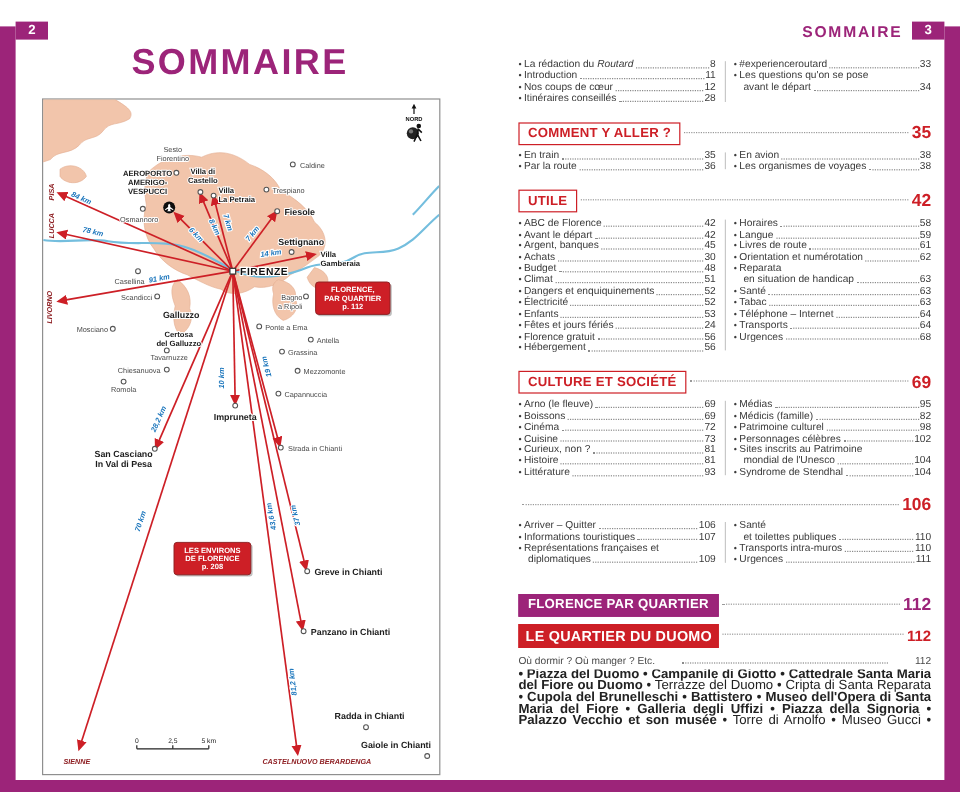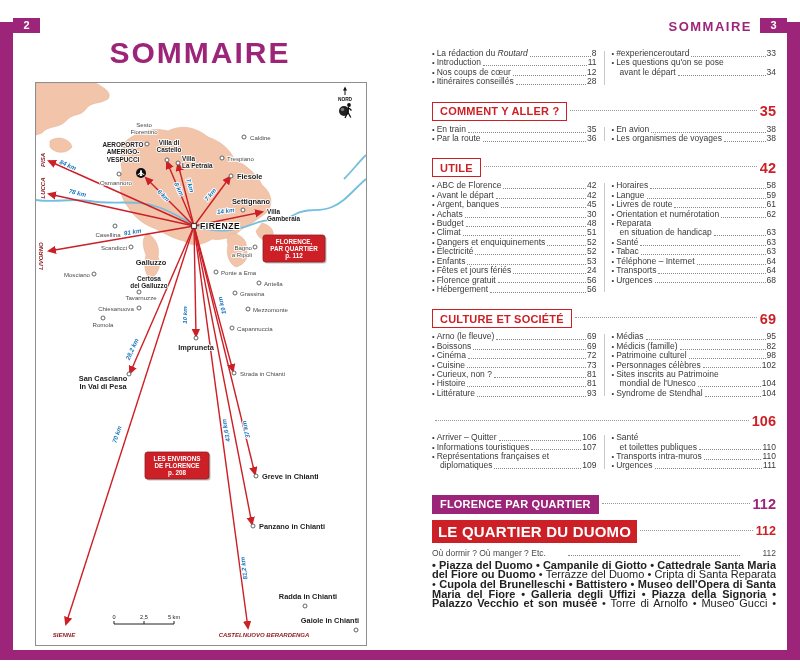--- a/index.html
+++ b/index.html
@@ -50,21 +50,21 @@
   .sec-h{display:flex;align-items:center;margin-top:15px;}
   .sec-h .box{border:1.3px solid var(--red);color:var(--red);font-weight:bold;
               font-size:11px;padding:2.5px 7px;letter-spacing:0.2px;white-space:nowrap;}
   .sec-h .dots{flex:1;border-bottom:1.6px dotted #999;margin:0 3px 2px 3px;}
   .sec-h .pg{color:var(--red);font-weight:bold;font-size:14.5px;}
   .sec-h.magenta{margin-top:24px;}
   .sec-h.magenta .box{background:var(--mag);border-color:var(--mag);color:#fff;}
   .sec-h.magenta .pg{color:var(--mag);}
   .sec-h.red{margin-top:6px;}
   .sec-h.red .box{background:var(--red);border-color:var(--red);color:#fff;
-                  font-size:15px;padding:2px 5px;}
+                  font-size:12px;padding:2px 5px;}
   .sec-h.red .pg{font-size:12.5px;}
 
   .dormir{display:flex;align-items:flex-end;font-size:8.5px;color:#4a4a4a;margin-top:5px;gap:20px;}
   .dormir .dots{flex:1;border-bottom:1.2px dotted #8a8a8a;margin:0 2px 1.5px 2px;}
   .para{font-size:11px;line-height:9.6px;color:#222;text-align:justify;margin-top:3px;
         height:46px;overflow:hidden;}
   .para b{font-weight:bold;}
 </style>
 </head>
 <body>

